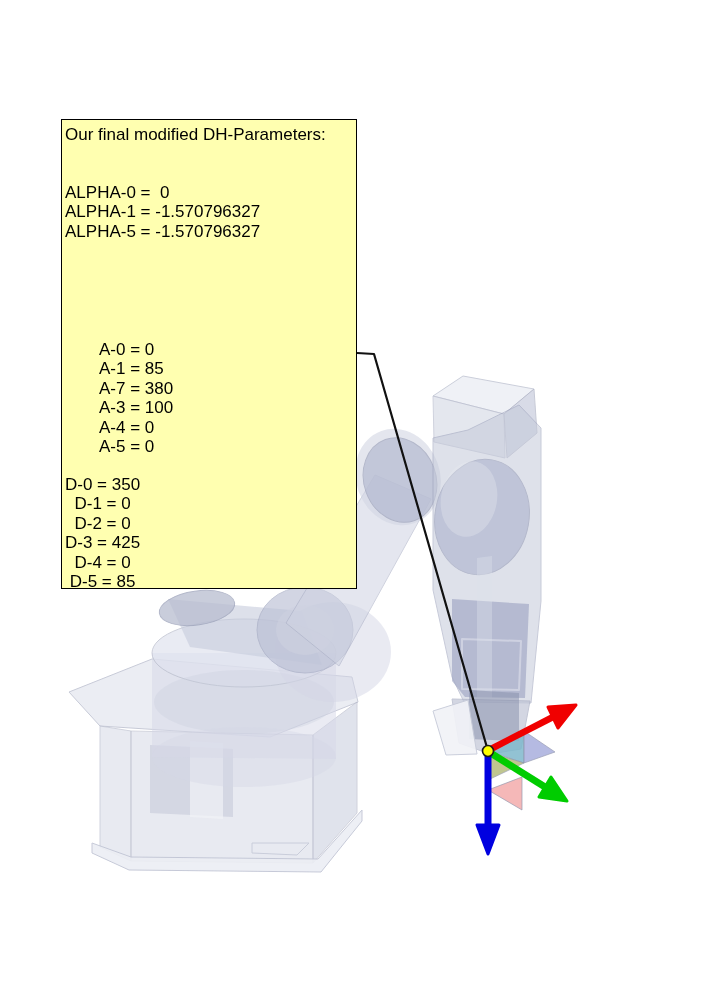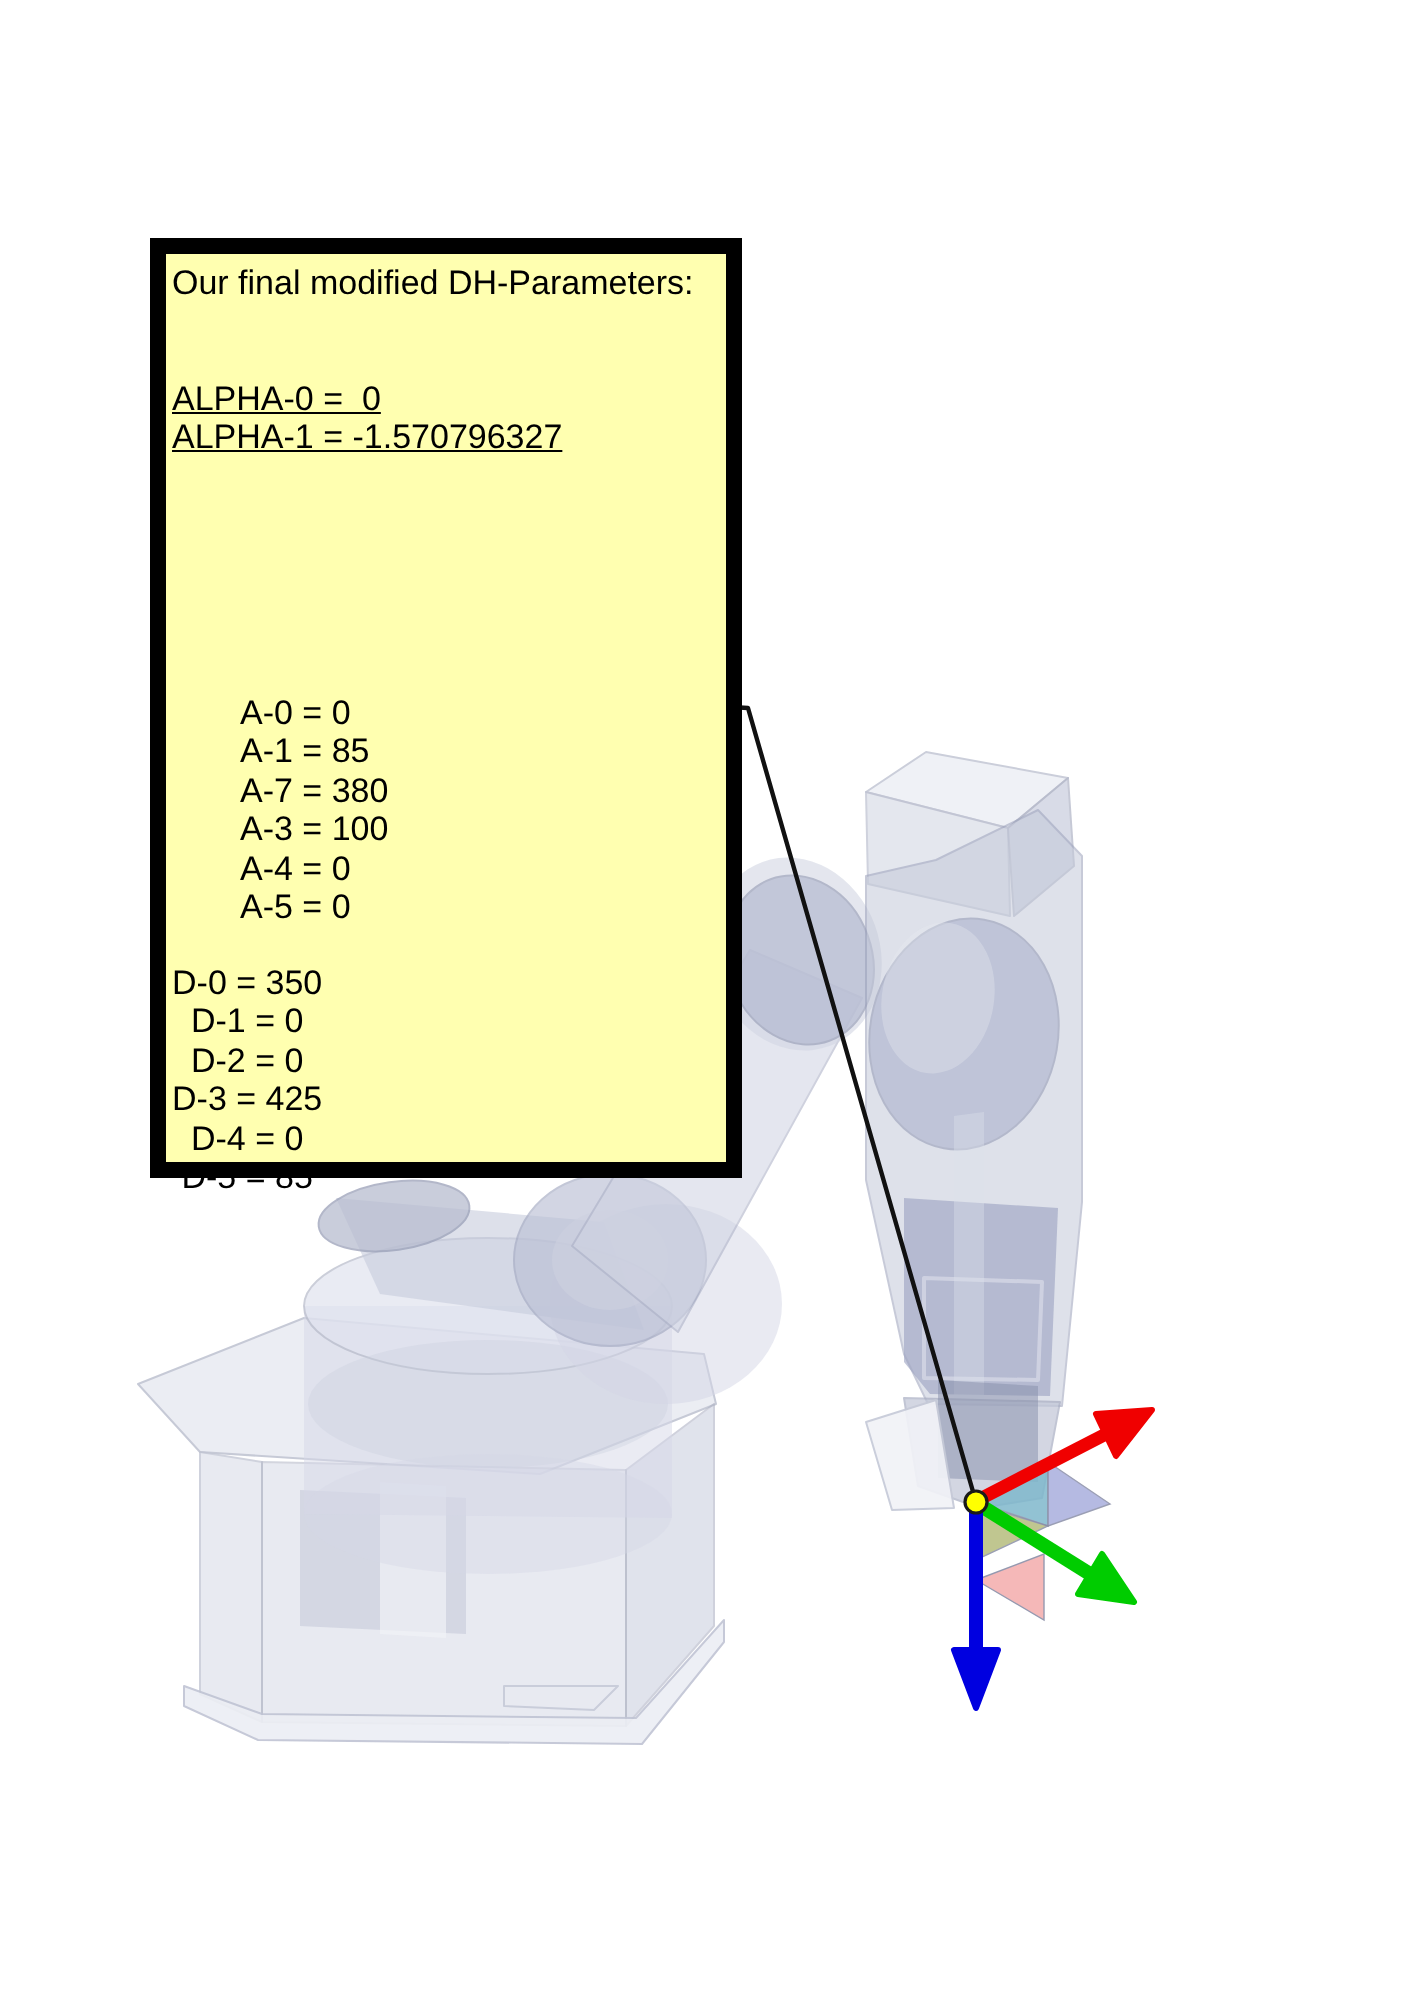--- a/index.html
+++ b/index.html
@@ -1,25 +1,25 @@
 <!DOCTYPE html>
 <html><head>
 <meta charset="utf-8">
 <style>
   html,body{margin:0;padding:0;background:#ffffff;}
   body{width:702px;height:1000px;position:relative;overflow:hidden;
        font-family:"Liberation Sans",sans-serif;}
   #scene{position:absolute;left:0;top:0;z-index:1;}
-  .note-box{position:absolute;left:75px;top:119px;width:296px;height:470px;
-            box-sizing:border-box;border:8px solid #0369a1;z-index:2;}
+  .note-box{position:absolute;left:61px;top:119px;width:296px;height:470px;
+            box-sizing:border-box;border:1px solid #0369a1;z-index:2;}
   .note-title{position:absolute;left:3px;top:5px;font-size:17px;line-height:19.4px;
               color:#000;white-space:pre;}
   .note-block{position:absolute;left:3px;color:#000;}
   .note-line{font-size:17px;line-height:19.4px;white-space:pre;}
-  #alpha-block{top:63px;text-decoration:underline;}
+  #alpha-block{top:63px;}
   #a-block{top:220px;margin-left:34px;}
   #d-block{top:355px;text-align:center;}
 </style>
 </head>
 <body>
 
 <svg id="scene" width="702" height="1000" viewBox="0 0 702 1000">
 
   <g stroke-linejoin="round">
 
@@ -97,20 +97,21 @@
     <circle cx="488" cy="751" r="5.5" stroke="#1a1a1a" stroke-width="1.6" fill="#ffff00"></circle>
   </g>
 </svg>
 
 <div class="note-box" id="note-box" style="background: rgb(255, 255, 176); border-color: rgb(0, 0, 0);">
   <div class="note-title">Our final modified DH-Parameters:</div>
 
   <div class="note-block" id="alpha-block">
     <div class="note-line">ALPHA-0 =  0</div>
     <div class="note-line">ALPHA-1 = -1.570796327</div>
+    <div class="note-line">ALPHA-5 = -1.570796327</div>
   </div>
 
   <div class="note-block" id="a-block">
     <div class="note-line">A-0 = 0</div>
     <div class="note-line">A-1 = 85</div>
     <div class="note-line">A-7 = 380</div>
     <div class="note-line">A-3 = 100</div>
     <div class="note-line">A-4 = 0</div>
     <div class="note-line">A-5 = 0</div>
   </div>

